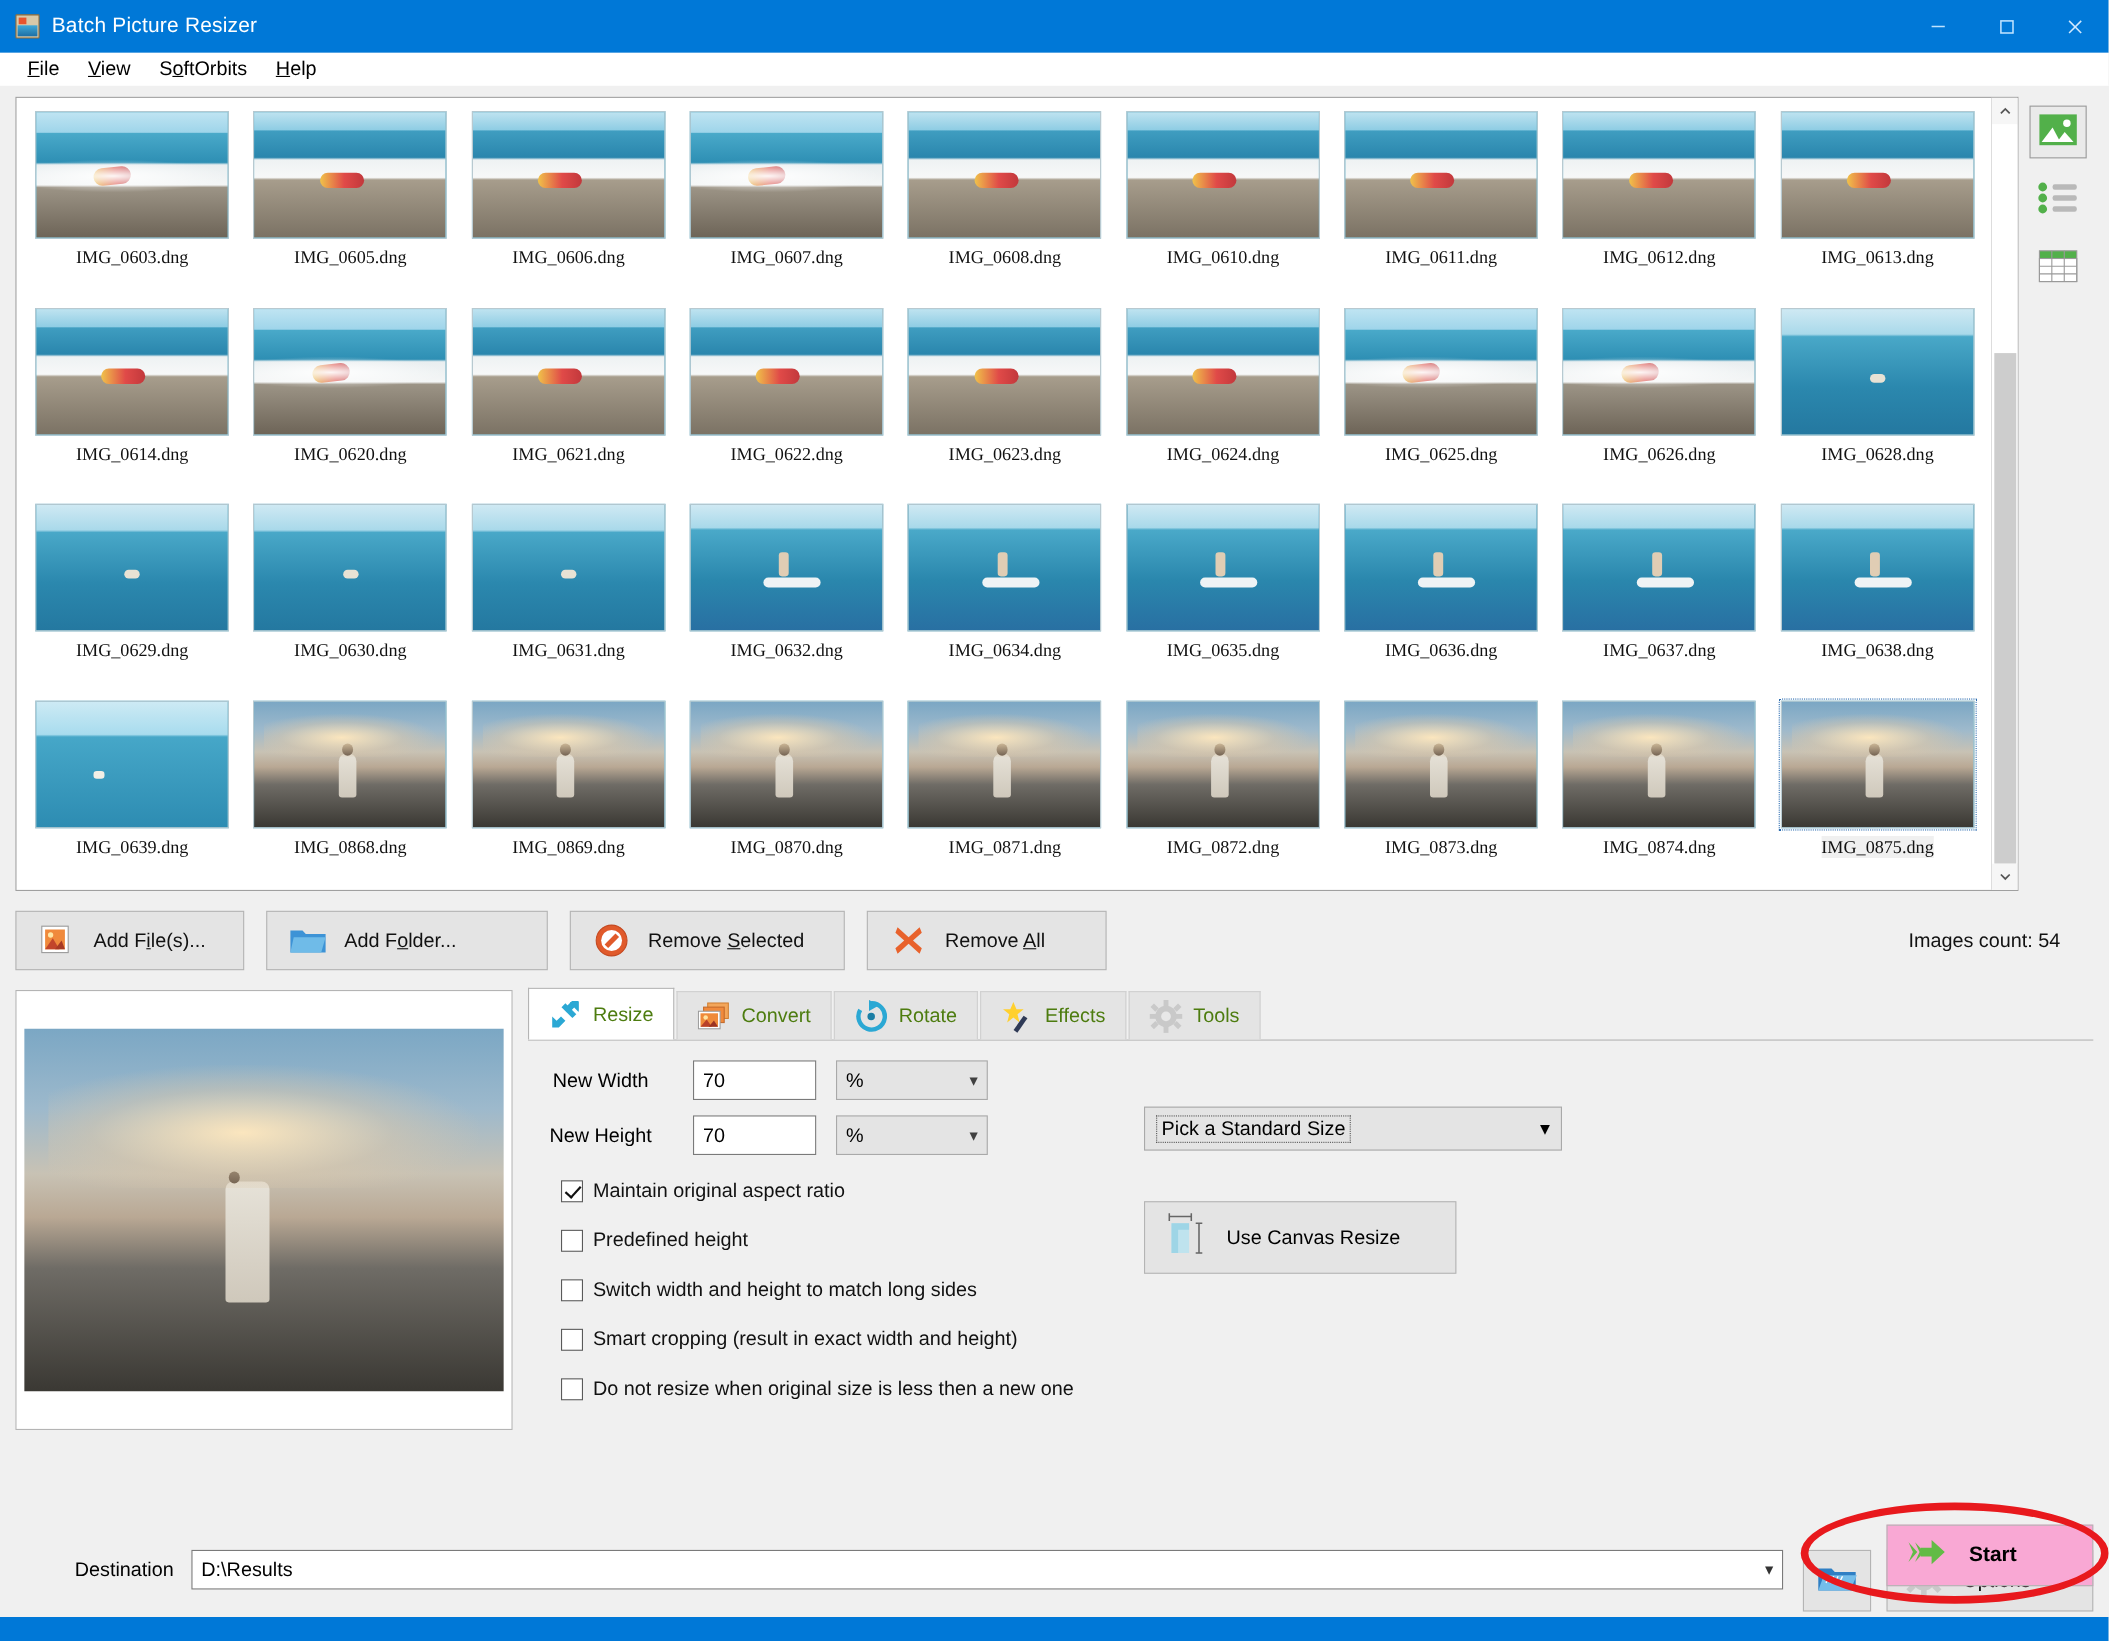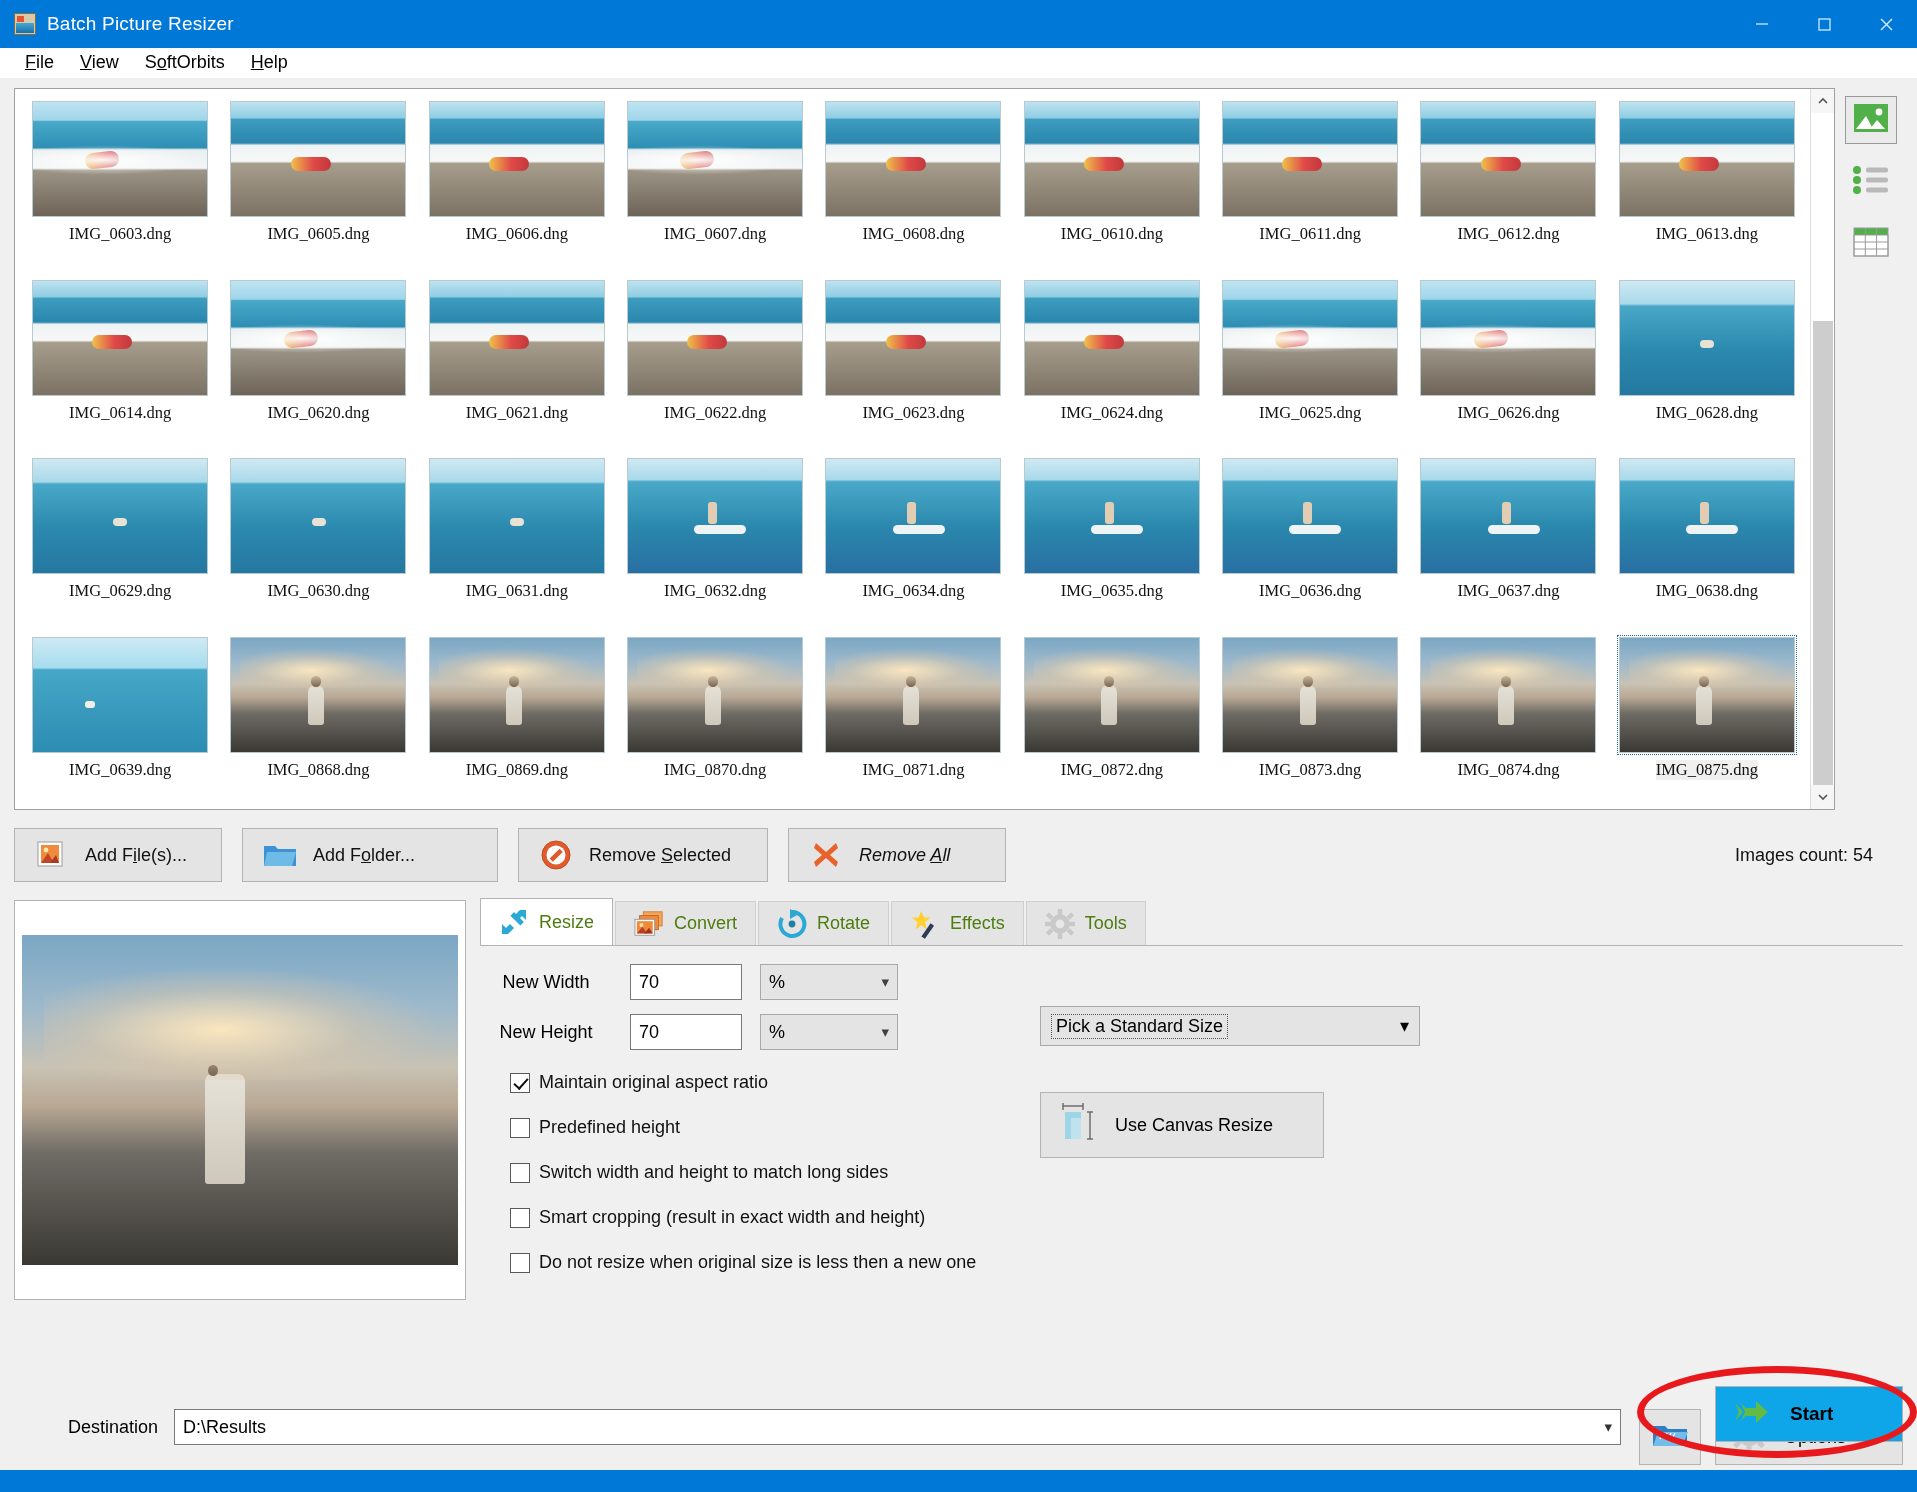--- a/index.html
+++ b/index.html
@@ -194,21 +194,21 @@
   .btn {
     height: 54px; background: #e4e4e4; border: 1px solid #b4b4b4;
     display: flex; align-items: center; gap: 16px; padding: 0 20px;
     font-size: 18px; color: #111;
   }
   .btn .bi { width: 34px; height: 34px; display: flex; align-items: center; justify-content: center; flex: 0 0 34px; }
   .btn-label { white-space: nowrap; }
   .btn-addfiles { width: 208px; }
   .btn-addfolder { width: 256px; }
   .btn-remsel { width: 250px; }
-  .btn-remall { width: 218px; font-style: italic; }
+  .btn-remall { width: 218px; }
   .images-count { margin-left: auto; font-size: 18px; color: #111; padding-right: 30px; }
 
   
   .lower { display: flex; padding: 18px 14px 0 14px; gap: 14px; }
   .preview {
     width: 452px; height: 400px; background: #fff; border: 1px solid #b4b4b4;
     display: flex; align-items: center; justify-content: center; flex: 0 0 452px;
   }
   .preview-img {
     width: 436px; height: 330px; position: relative; overflow: hidden;
@@ -284,21 +284,21 @@
   .browse-btn {
     width: 62px; height: 56px; background: #e4e4e4; border: 1px solid #b4b4b4;
     display: flex; align-items: center; justify-content: center;
   }
   .options-btn {
     width: 188px; height: 56px; background: #e4e4e4; border: 1px solid #b4b4b4;
     display: flex; align-items: center; gap: 18px; padding: 0 16px; font-size: 18px;
   }
   .start-btn {
     position: absolute; right: 14px; bottom: 50px;
-    width: 188px; height: 56px; background: #0ea5e9; border: 1px solid #b4b4b4;
+    width: 188px; height: 56px; background: #f9a8d4; border: 1px solid #b4b4b4;
     display: flex; align-items: center; gap: 18px; padding: 0 16px;
     font-size: 19px; font-weight: bold;
   }
   .annot-ellipse {
     position: absolute; right: 0px; bottom: 34px; width: 280px; height: 92px;
     border: 7px solid #e8191d; border-radius: 50%; pointer-events: none;
   }
   .statusbar {
     position: absolute; left: 0; right: 0; bottom: 0; height: 22px;
     background: #0078d7;

